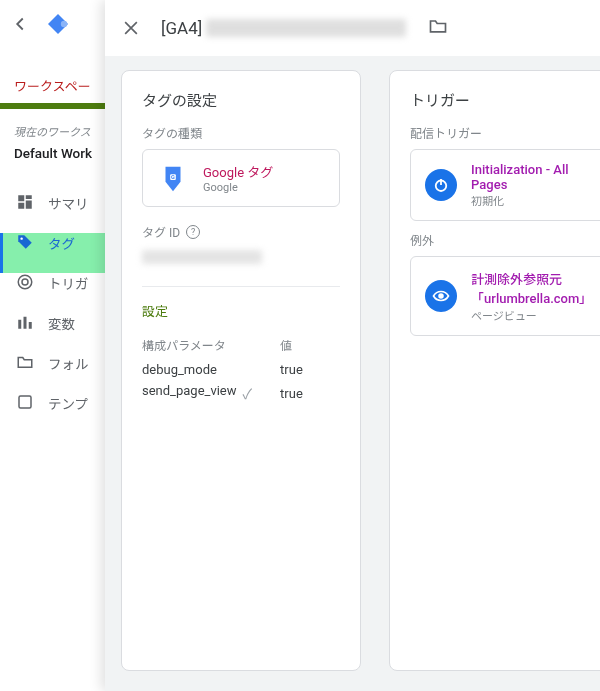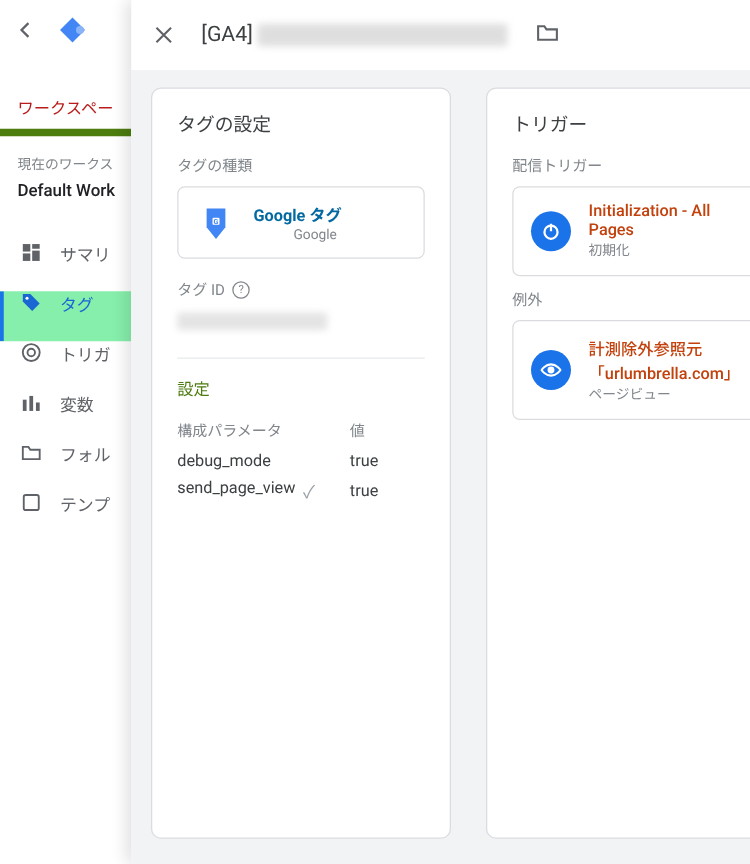--- a/index.html
+++ b/index.html
@@ -5,21 +5,21 @@
   * { margin: 0; padding: 0; box-sizing: border-box; font-family: Roboto, "Noto Sans JP", "Hiragino Sans", Meiryo, sans-serif; }
   html, body { width: 600px; height: 691px; overflow: hidden; background: #fff; }
 
   
   .sidebar { position: absolute; left: 0; top: 0; width: 110px; height: 100%; background: #fff; border-right: 1px solid #dadce0; }
   .sidebar-top { height: 48px; display: flex; align-items: center; gap: 14px; padding: 0 8px; }
   .back-arrow { width: 24px; height: 24px; display: flex; align-items: center; justify-content: center; color: #5f6368; cursor: pointer; }
   .gtm-logo { width: 24px; height: 24px; display: flex; align-items: center; justify-content: center; }
   .sidebar-title-trunc { font-size: 14px; color: #3c4043; white-space: nowrap; overflow: hidden; }
   .tabs { margin-top: 28px; padding-left: 14px; font-size: 13px; color: #b91c1c; border-bottom: 6px solid #4d7c0f; padding-bottom: 8px; }
-  .ws-label { font-size: 11px; color: #80868b; padding: 14px 0 6px 14px; white-space: nowrap; overflow: hidden; }
+  .ws-label { font-size: 11px; color: #80868b; padding: 14px 0 6px 14px; white-space: nowrap; overflow: hidden; font-style: italic; }
   .ws-name { font-size: 13.5px; font-weight: 500; color: #202124; padding: 0 0 14px 14px; white-space: nowrap; overflow: hidden; }
 
   .nav { margin-top: 18px; }
   .nav-item { height: 40px; display: flex; align-items: flex-start; gap: 14px; padding-left: 16px; font-size: 13.5px; color: #5f6368; cursor: pointer; white-space: nowrap; overflow: hidden; }
   .nav-item.active { background: #86efac; color: #1967d2; position: relative; }
   .nav-item.active::before { content: ""; position: absolute; left: 0; top: 0; bottom: 0; width: 3px; background: #1a73e8; }
   .nav-item svg, .nav-item .ic { flex: 0 0 18px; width: 18px; height: 18px; display: flex; align-items: center; justify-content: center; color: inherit; }
 
   
   .panel { position: absolute; left: 105px; top: 0; right: 0; height: 100%; background: #fff; box-shadow: -4px 0 12px rgba(0,0,0,.12); display: flex; flex-direction: column; }
@@ -32,40 +32,40 @@
 
   .panel-body { flex: 1; overflow-y: auto; background: #f1f3f4; padding: 14px 16px 20px 16px; display: flex; flex-direction: row; gap: 28px; }
 
   .card { background: #fff; border: 1px solid #dadce0; border-radius: 8px; padding: 18px 20px 20px; }
   .card h2 { font-size: 15px; font-weight: 400; color: #3c4043; margin-bottom: 14px; }
   .sub-label { font-size: 12px; color: #80868b; margin-bottom: 8px; display: flex; align-items: center; gap: 6px; }
   .help-ic { width: 14px; height: 14px; border: 1.3px solid #80868b; border-radius: 50%; display: inline-flex; align-items: center; justify-content: center; font-size: 9px; color: #80868b; }
 
   .type-row { border: 1px solid #dadce0; border-radius: 6px; padding: 12px 14px; display: flex; align-items: center; gap: 14px; }
   .type-icon { width: 32px; height: 32px; display: flex; align-items: center; justify-content: center; }
-  .type-text .name { font-size: 13px; font-weight: 700; color: #0369a1; }
-  .type-text .vendor { font-size: 11px; color: #80868b; margin-left: 32px; }
+  .type-text .name { font-size: 13px; font-weight: 400; color: #be185d; }
+  .type-text .vendor { font-size: 11px; color: #80868b; }
 
   .tagid-val { display: inline-block; width: 120px; height: 14px; background: #c9c9c9; opacity: .5; filter: blur(3px); border-radius: 2px; margin-top: 2px; }
 
   .divider { height: 1px; background: #e8eaed; margin: 18px 0 14px; }
 
   .param-head { display: flex; font-size: 12px; color: #80868b; margin-bottom: 6px; }
   .param-head .c1 { flex: 1; }
   .param-head .c2 { width: 60px; }
   .param-row { display: flex; align-items: center; font-size: 13px; color: #3c4043; padding: 3px 0; }
   .param-row .c1 { flex: 1; display: flex; align-items: flex-start; gap: 6px; }
   .param-row .c2 { width: 60px; }
   .check { color: #9aa0a6; font-size: 14px; margin-left: auto; margin-right: 28px; }
 
   .trigger-row { border: 1px solid #dadce0; border-radius: 6px; padding: 12px 14px; display: flex; align-items: center; gap: 14px; }
   .trig-icon { width: 32px; height: 32px; border-radius: 50%; display: flex; align-items: center; justify-content: center; flex-shrink: 0; }
   .trig-icon.init { background: #1a73e8; }
   .trig-icon.pv { background: #1a73e8; }
-  .trig-text .name { font-size: 13px; font-weight: 500; color: #c2410c; }
+  .trig-text .name { font-size: 13px; font-weight: 500; color: #a21caf; }
   .trig-text .kind { font-size: 11px; color: #80868b; }
   .section-gap { height: 10px; }
 </style>
 </head>
 <body>
 
 <div class="sidebar">
   <div class="sidebar-top">
     <div class="back-arrow">
       <svg viewBox="0 0 24 24" width="22" height="22" fill="none" stroke="currentColor" stroke-width="2">

